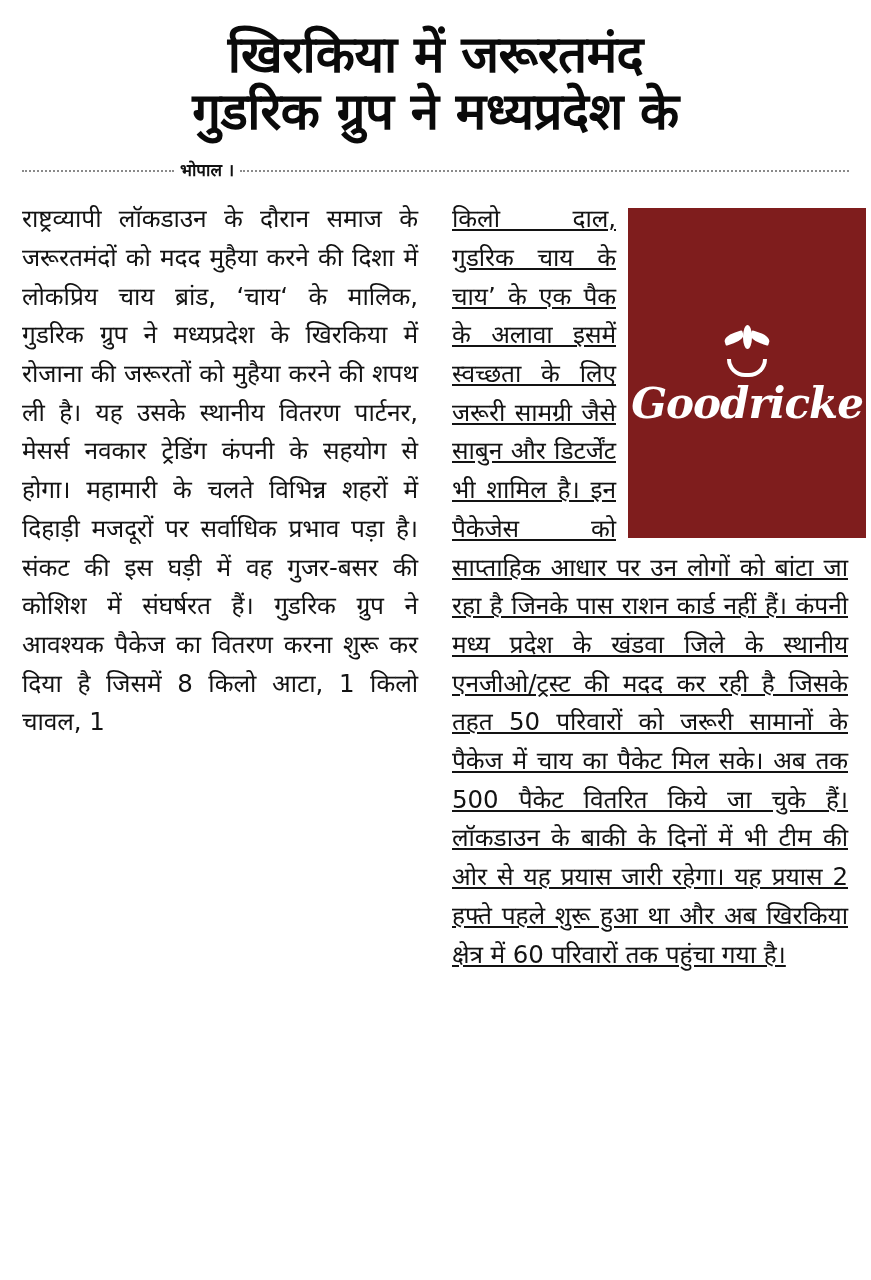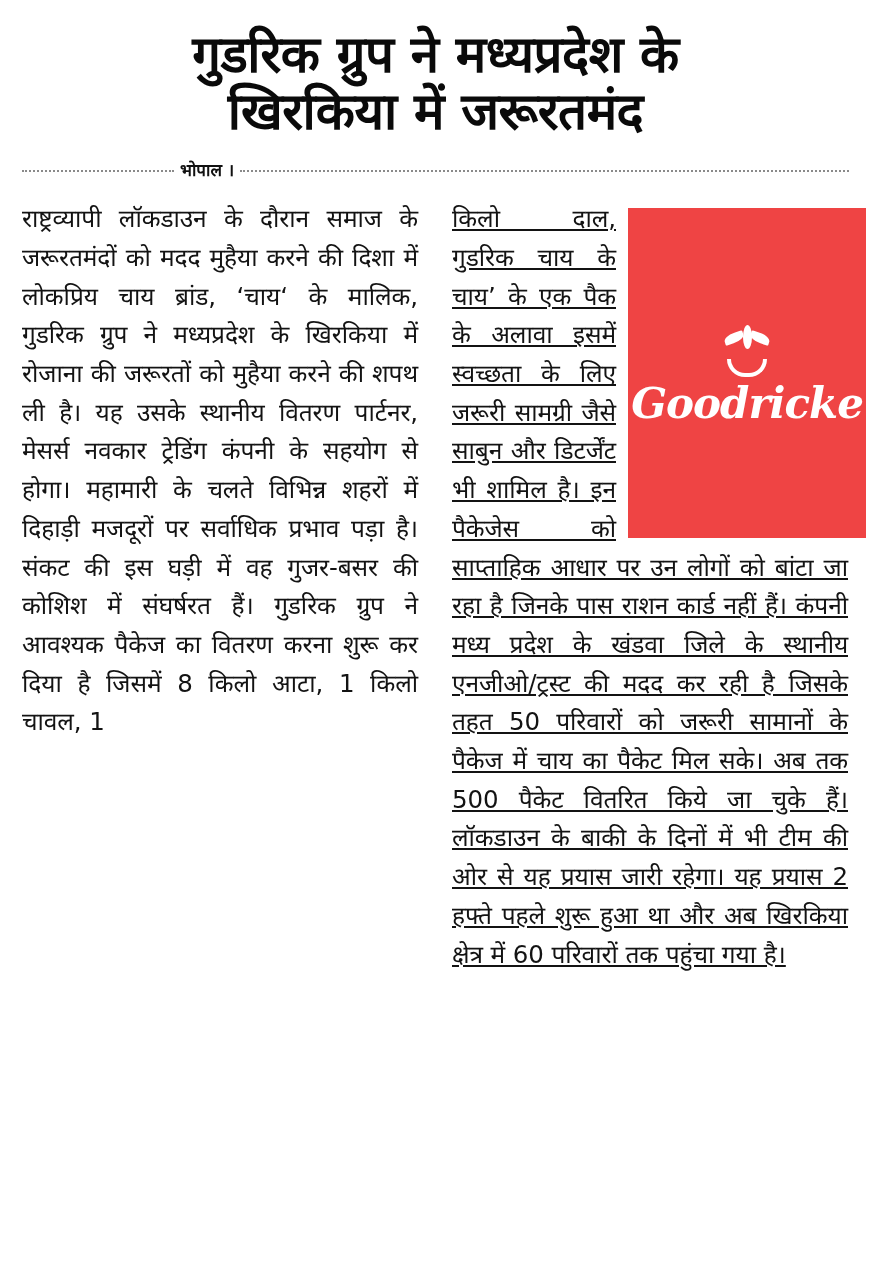--- a/index.html
+++ b/index.html
@@ -91,21 +91,21 @@
   .col.right p {
     text-align: justify;
     text-decoration: underline;
   }
 
   
   .logo-box {
     float: right;
     width: 238px;
     height: 330px;
-    background: #ef4444;
+    background: #7f1d1d;
     margin: 8px -18px 6px 12px;
     position: relative;
     shape-outside: margin-box;
   }
   .logo-inner {
     position: absolute;
     left: 0; right: 0;
     top: 50%;
     transform: translateY(-50%);
     text-align: center;
@@ -160,22 +160,22 @@
     line-height: 1;
     filter: blur(0.2px);
   }
 </style>
 </head>
 <body>
 
 <div class="page">
 
   <h1 class="headline">
+    <span class="hl-line">खिरकिया में जरूरतमंद</span>
     <span class="hl-line">गुडरिक ग्रुप ने मध्यप्रदेश के</span>
-    <span class="hl-line">खिरकिया में जरूरतमंद</span>
   </h1>
 
   <div class="rule-row">
     <div class="rule-left"></div>
     <div class="dateline">भोपाल ।</div>
     <div class="rule-right"></div>
   </div>
 
   <div class="columns">
 

